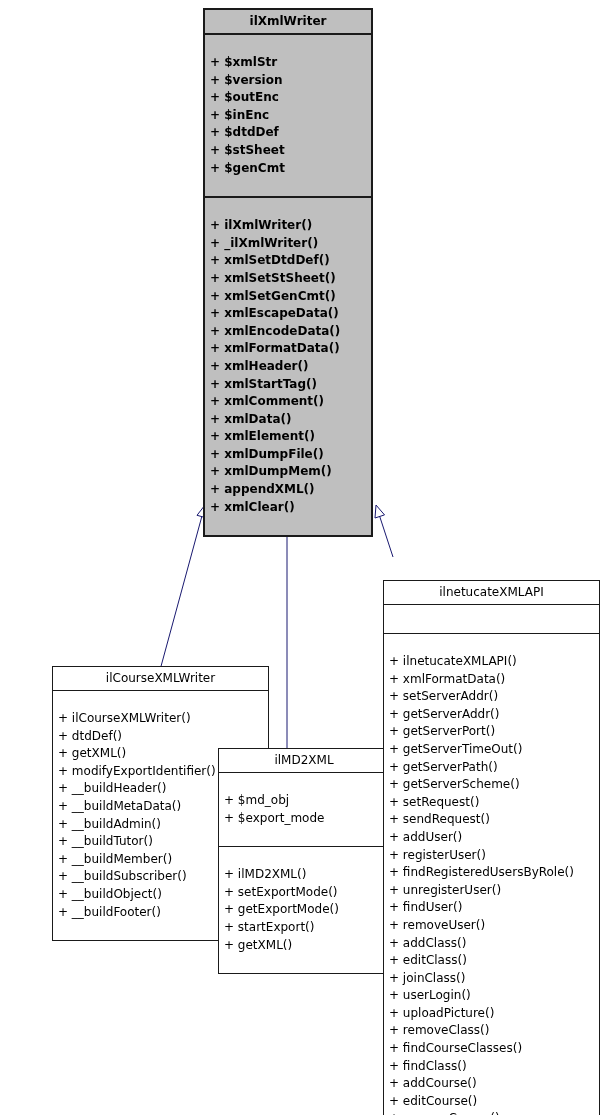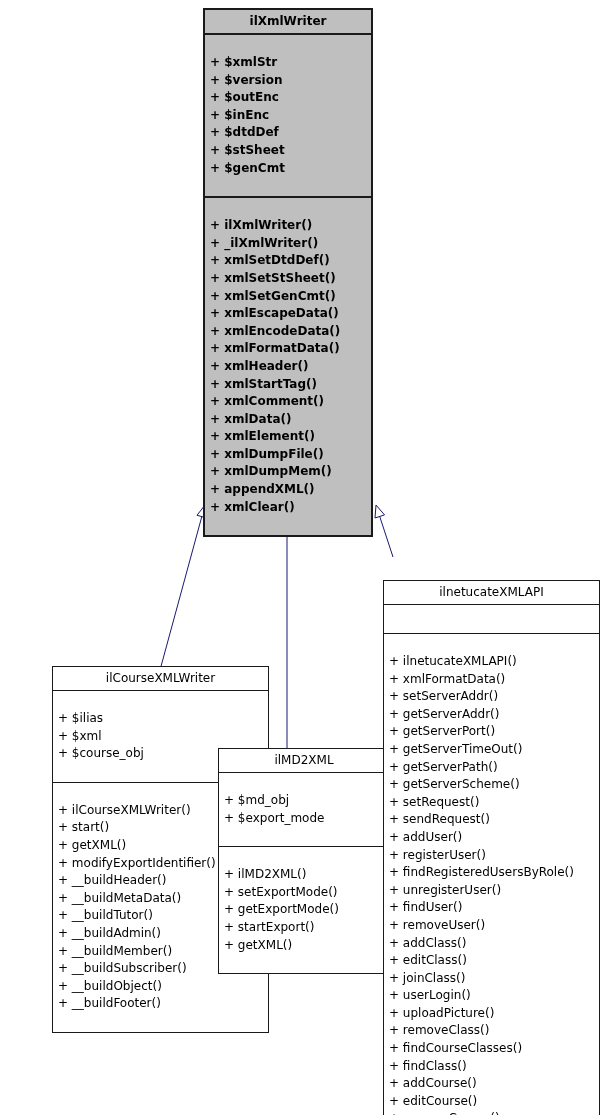--- a/index.html
+++ b/index.html
@@ -107,34 +107,29 @@
         <div class="member-row">+ xmlElement()</div>
         <div class="member-row">+ xmlDumpFile()</div>
         <div class="member-row">+ xmlDumpMem()</div>
         <div class="member-row">+ appendXML()</div>
         <div class="member-row">+ xmlClear()</div>
       </div>
   </div>
 
   <div class="class-box" style="left:4px; top:666px; width:217px;margin-left:48px;">
     <div class="class-title">ilCourseXMLWriter</div>
-    <div class="section attrs">
-        <div class="member-row">+ $ilias</div>
-        <div class="member-row">+ $xml</div>
-        <div class="member-row">+ $course_obj</div>
-      </div>
     <div class="section methods">
         <div class="member-row">+ ilCourseXMLWriter()</div>
-        <div class="member-row">+ start()</div>
+        <div class="member-row">+ dtdDef()</div>
         <div class="member-row">+ getXML()</div>
         <div class="member-row">+ modifyExportIdentifier()</div>
         <div class="member-row">+ __buildHeader()</div>
         <div class="member-row">+ __buildMetaData()</div>
+        <div class="member-row">+ __buildAdmin()</div>
         <div class="member-row">+ __buildTutor()</div>
-        <div class="member-row">+ __buildAdmin()</div>
         <div class="member-row">+ __buildMember()</div>
         <div class="member-row">+ __buildSubscriber()</div>
         <div class="member-row">+ __buildObject()</div>
         <div class="member-row">+ __buildFooter()</div>
       </div>
   </div>
 
   <div class="class-box" style="left:218px; top:748px; width:172px;">
     <div class="class-title">ilMD2XML</div>
     <div class="section attrs">

